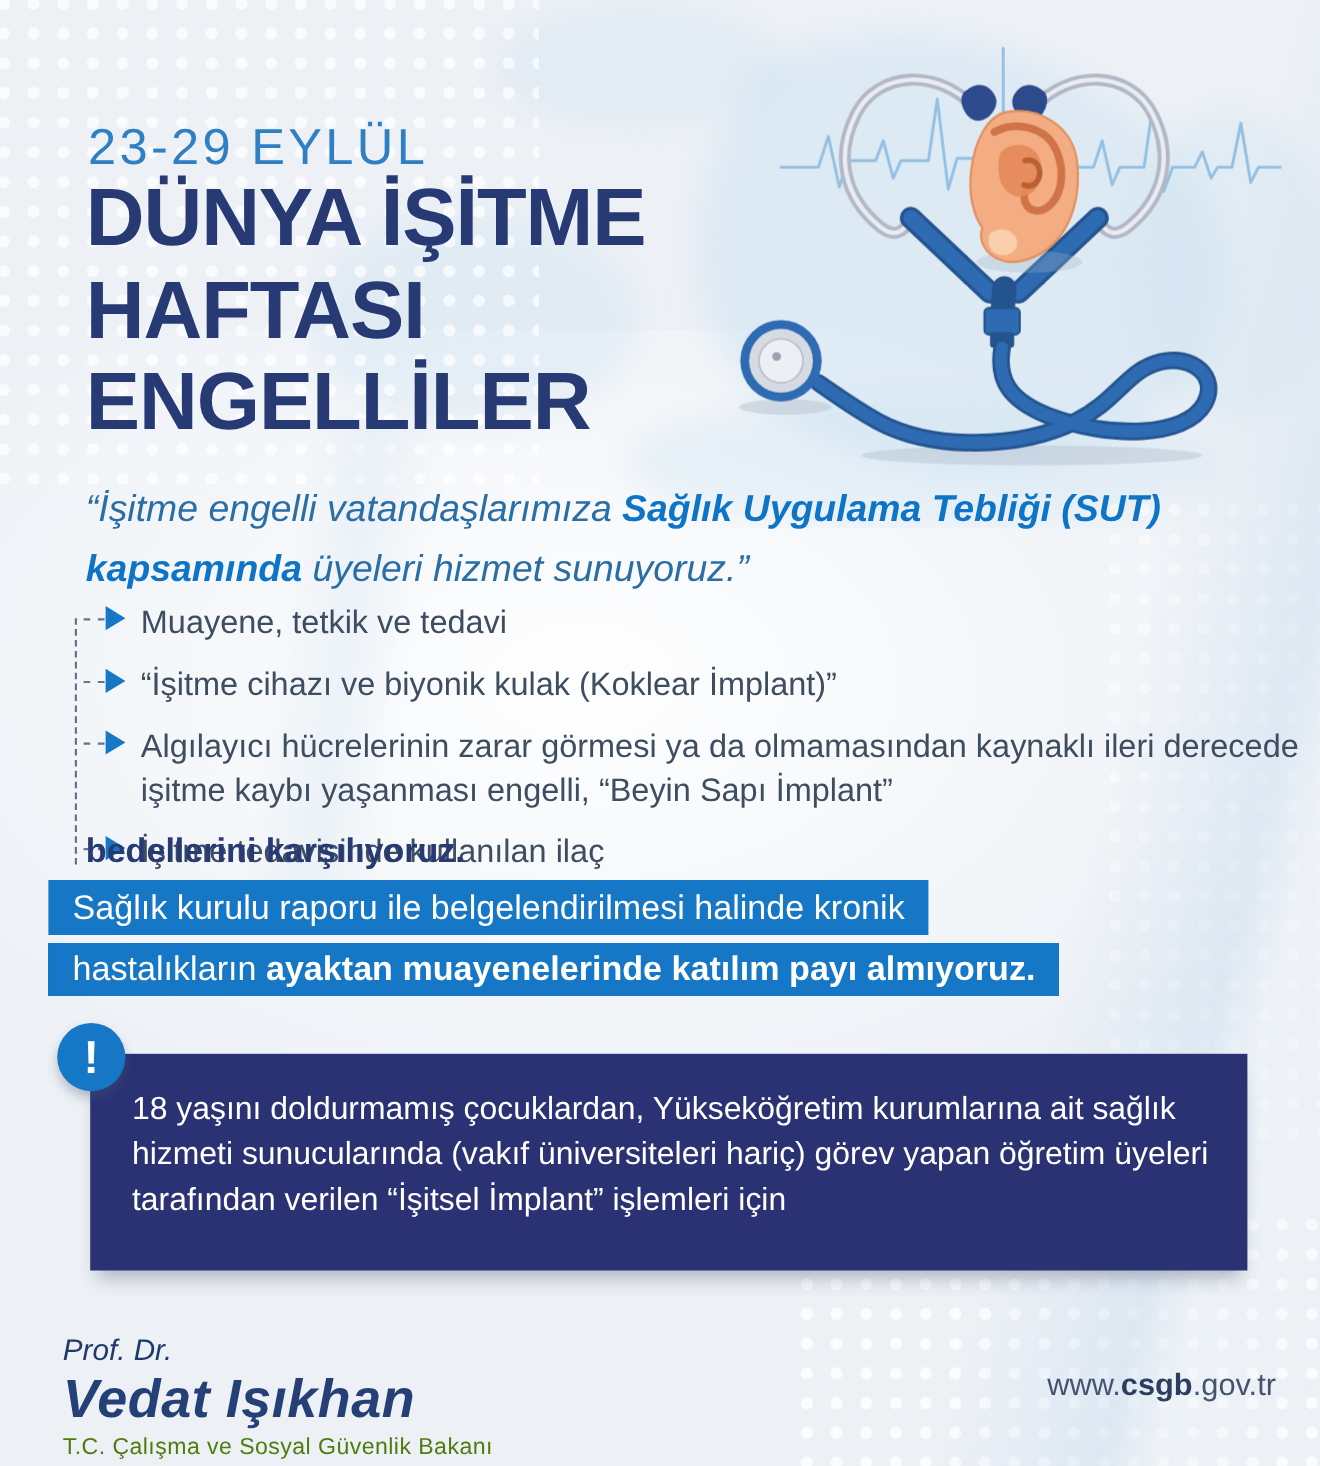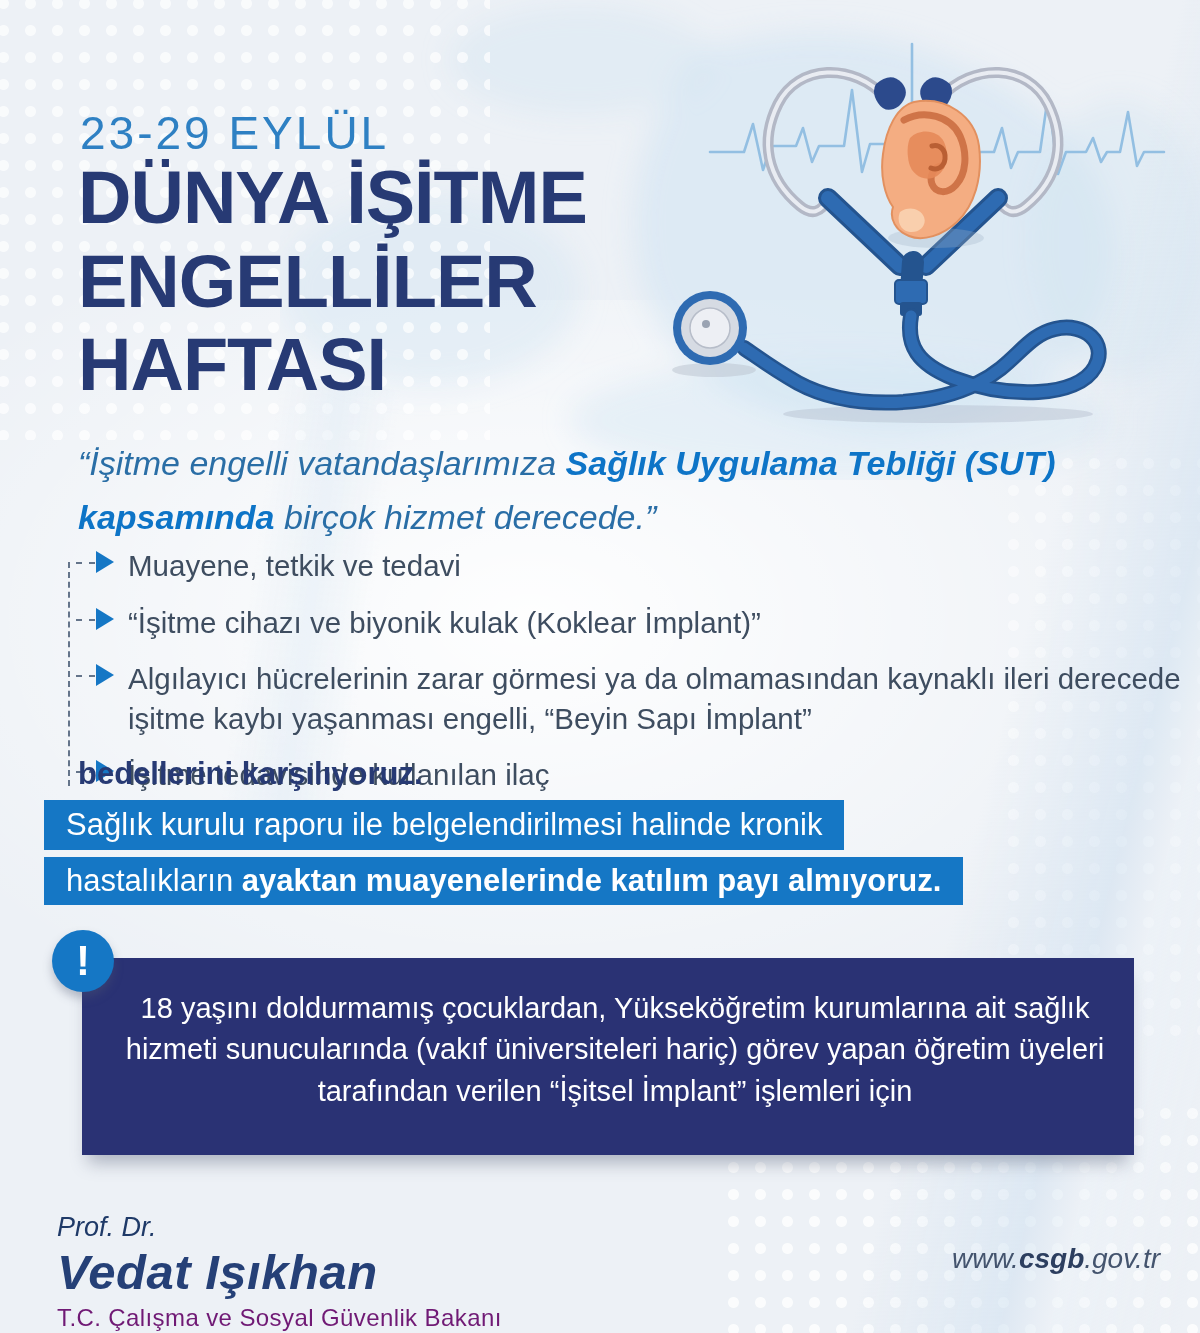--- a/index.html
+++ b/index.html
@@ -54,33 +54,33 @@
   .bar-1{top:800px;}
   .bar-2{top:857px;height:48px;line-height:48px;text-align:center;}
   .bar b{font-weight:700;}
   
   .notice-box{position:absolute;left:82px;top:958px;width:1052px;height:197px;
     background:var(--box-navy,#2a3274);
     box-shadow:0 14px 16px -6px rgba(80,90,115,.4);
     padding:30px 30px 0 38px;box-sizing:border-box;color:#fff;}
   .notice-box::after{content:"";position:absolute;left:26px;top:14px;right:-20px;bottom:-18px;
     border:2px solid #9dc3e2;z-index:-1;}
-  .notice-body{margin:0;width:990px;font-size:29px;line-height:1.43;font-weight:400;text-align:center;}
+  .notice-body{margin:0;width:990px;font-size:29px;line-height:1.43;font-weight:400;}
   .notice-emphasis{margin:9px 0 0 0;font-size:31.5px;font-weight:700;}
   .notice-icon{position:absolute;left:52px;top:930px;width:62px;height:62px;border-radius:50%;
     background:var(--accent,#1577c5);color:#fff;font-size:42px;font-weight:700;
     display:flex;align-items:center;justify-content:center;z-index:2;
     box-shadow:0 6px 10px rgba(80,90,115,.35);}
   
   .footer-left{position:absolute;left:57px;top:1212px;color:var(--footer-navy,#1f3a68);}
   .footer-prefix{font-size:27px;font-style:italic;font-weight:500;}
   .footer-name{font-size:49px;font-weight:700;font-style:italic;letter-spacing:.5px;
     margin-top:1px;color:#254077;}
-  .footer-role{font-size:24px;letter-spacing:.4px;margin-top:4px;color:#701a75;}
-  .footer-site{position:absolute;left:952px;top:1243px;font-size:28px;font-style:italic;
+  .footer-role{font-size:21px;letter-spacing:.4px;margin-top:4px;color:#4d7c0f;}
+  .footer-site{position:absolute;left:952px;top:1243px;font-size:28px;
     color:#44546e;}
   .footer-site b{font-weight:700;color:#2c3e5f;}
 </style>
 </head>
 <body>
 
 <div class="poster">
 
   <div class="glow"></div>
   <svg class="map-svg" width="920" height="490" viewBox="0 0 920 490">
@@ -146,26 +146,26 @@
     <path d="M266 76 C298 70 327 90 331 120 C335 152 326 180 309 196 C295 209 275 216 261 210 C248 205 241 193 245 181 C237 170 232 150 235 128 C238 103 249 80 266 76 Z" fill="#f4ad82" stroke="#e2905f" stroke-width="2"></path>
     <path d="M256 94 C276 83 303 90 312 110 C320 128 318 148 308 159 C300 168 288 168 284 158 C281 150 286 141 293 140" fill="none" stroke="#cf7448" stroke-width="7" stroke-linecap="round"></path>
     <path d="M262 112 C272 102 290 104 296 116 C302 129 298 146 287 151 C276 156 264 149 261 137 C259 128 259 119 262 112 Z" fill="#e58a59" opacity=".9"></path>
     <path d="M284 120 C292 118 298 124 297 133 C296 141 289 145 283 142" fill="none" stroke="#b95f34" stroke-width="5" stroke-linecap="round"></path>
     <path d="M252 186 C260 180 272 182 276 191 C279 199 272 207 262 206 C253 205 248 196 252 186 Z" fill="#f9cfad"></path>
   </svg>
 
   <div class="date">23-29 EYLÜL</div>
   <div class="title">
     <div>DÜNYA İŞİTME</div>
+    <div>HAFTASI</div>
     <div>ENGELLİLER</div>
-    <div>HAFTASI</div>
   </div>
 
   <div class="quote">
-    <span>“İşitme engelli vatandaşlarımıza </span><b>Sağlık Uygulama Tebliği (SUT) kapsamında</b><span> birçok hizmet derecede.”</span>
+    <span>“İşitme engelli vatandaşlarımıza </span><b>Sağlık Uygulama Tebliği (SUT) kapsamında</b><span> üyeleri hizmet sunuyoruz.”</span>
   </div>
 
   <ul class="bullets">
     <li>Muayene, tetkik ve tedavi</li>
     <li>“İşitme cihazı ve biyonik kulak (Koklear İmplant)”</li>
     <li>Algılayıcı hücrelerinin zarar görmesi ya da olmamasından kaynaklı ileri derecede işitme kaybı yaşanması engelli, “Beyin Sapı İmplant”</li>
     <li>İşitme tedavisinde kullanılan ilaç</li>
   </ul>
   <div class="closing">bedellerini karşılıyoruz.</div>
 

